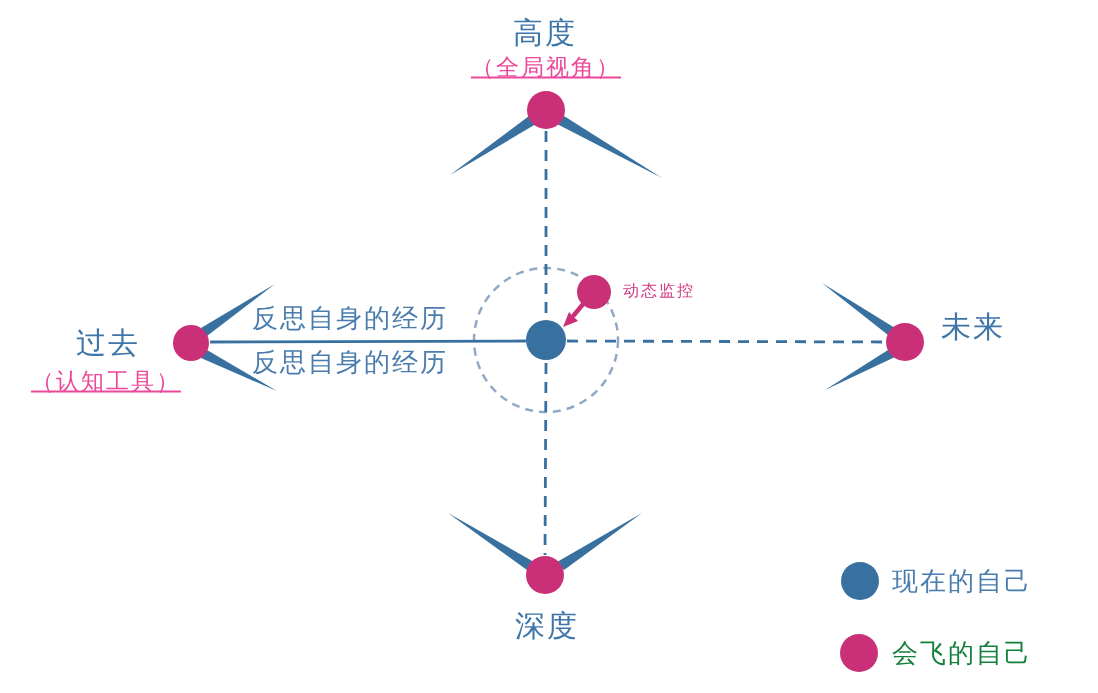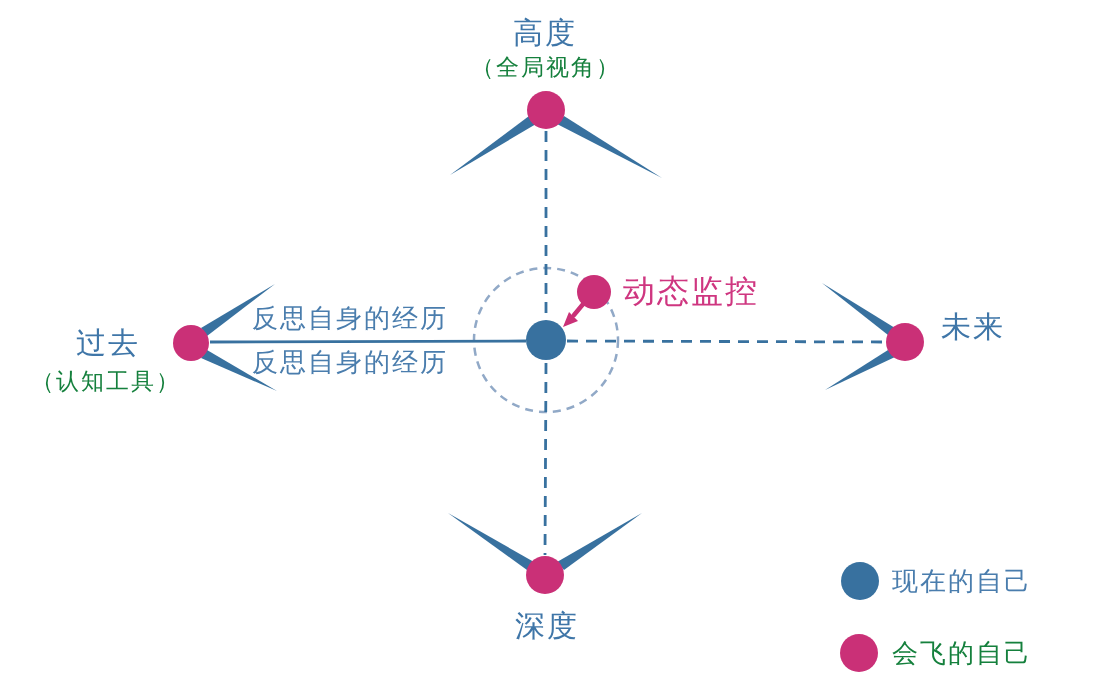--- a/index.html
+++ b/index.html
@@ -14,23 +14,23 @@
   .canvas svg { position: absolute; left: 0; top: 0; }
   .lbl {
     position: absolute;
     white-space: nowrap;
     line-height: 1;
     letter-spacing: 2px;
   }
   .lbl.centered { transform: translate(-50%, -50%); text-align: center; }
   .lbl.vcentered { transform: translateY(-50%); }
   .node-label   { font-size: 30px; color: #3f76a8; }
-  .node-sublabel{ font-size: 23px; color: #15803d; }
+  .node-sublabel{ font-size: 23px; color: #ec4899; text-decoration: underline; }
   .axis-note    { font-size: 26px; color: #4a7dad; }
-  .monitor-label{ font-size: 32px; color: #cf3680; }
+  .monitor-label{ font-size: 16px; color: #cf3680; }
   .legend-label { font-size: 26px; }
   .legend-label.blue { color: #4a7dad; }
   .legend-label.pink { color: #15803d; }
 </style>
 </head>
 <body>
 
 <div class="canvas">
 
   <svg width="1098" height="693" viewBox="0 0 1098 693">

